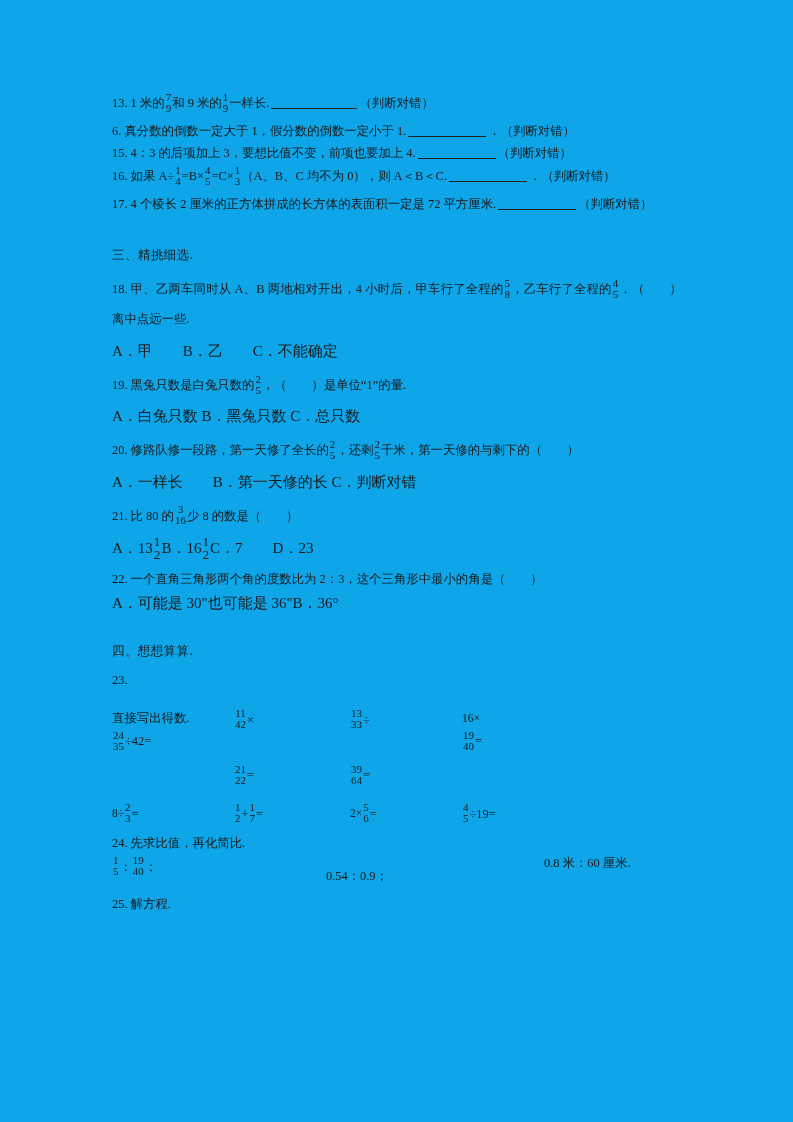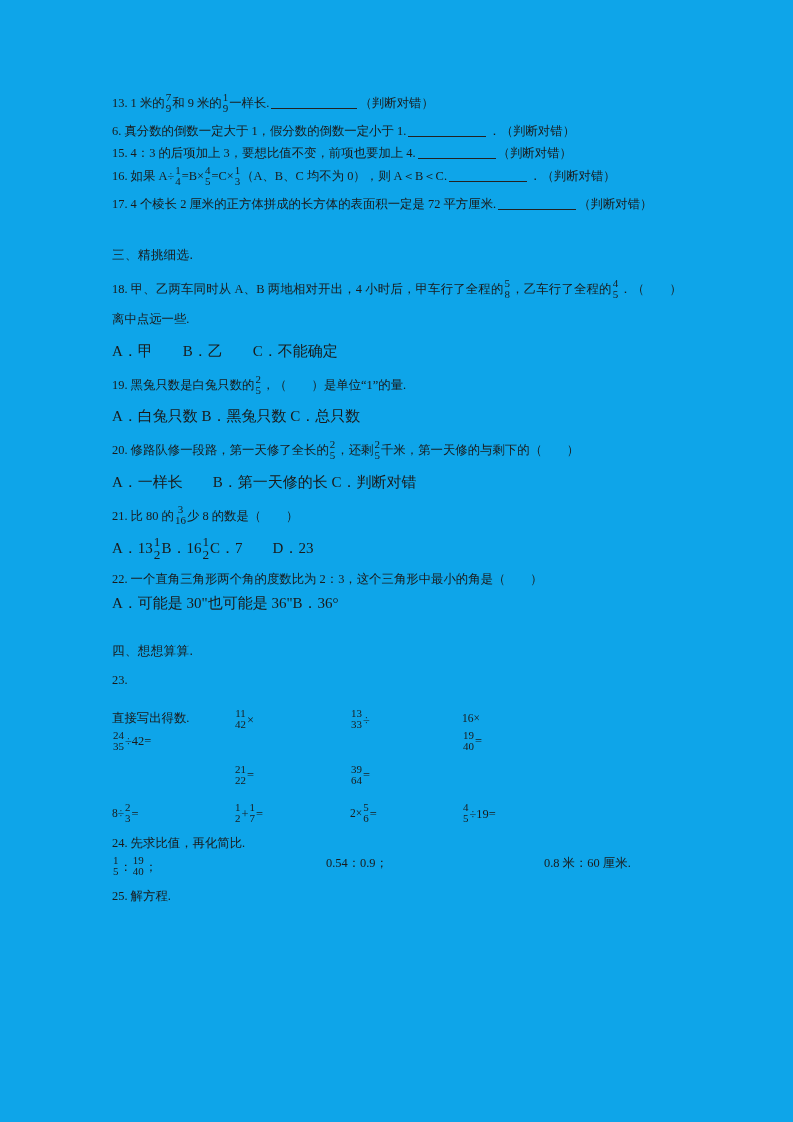--- a/index.html
+++ b/index.html
@@ -110,21 +110,21 @@
   .op { display: inline-block; vertical-align: -0.05em; }
   .small-lead { font-size: 0.93em; }
 
   
   .ratio-row {
     display: flex;
     font-size: 12.4px;
     align-items: flex-start;
   }
   .ratio-row .r0 { width: 214px; }
-  .ratio-row .r1 { width: 218px; }
+  .ratio-row .r1 { width: 218px; margin-top: 13px; }
   .ratio-row .r2 { width: 138px; }
 
   .nowrap { white-space: nowrap; }
 </style>
 </head>
 <body>
 
 <div id="page">
   <div id="content">
 

